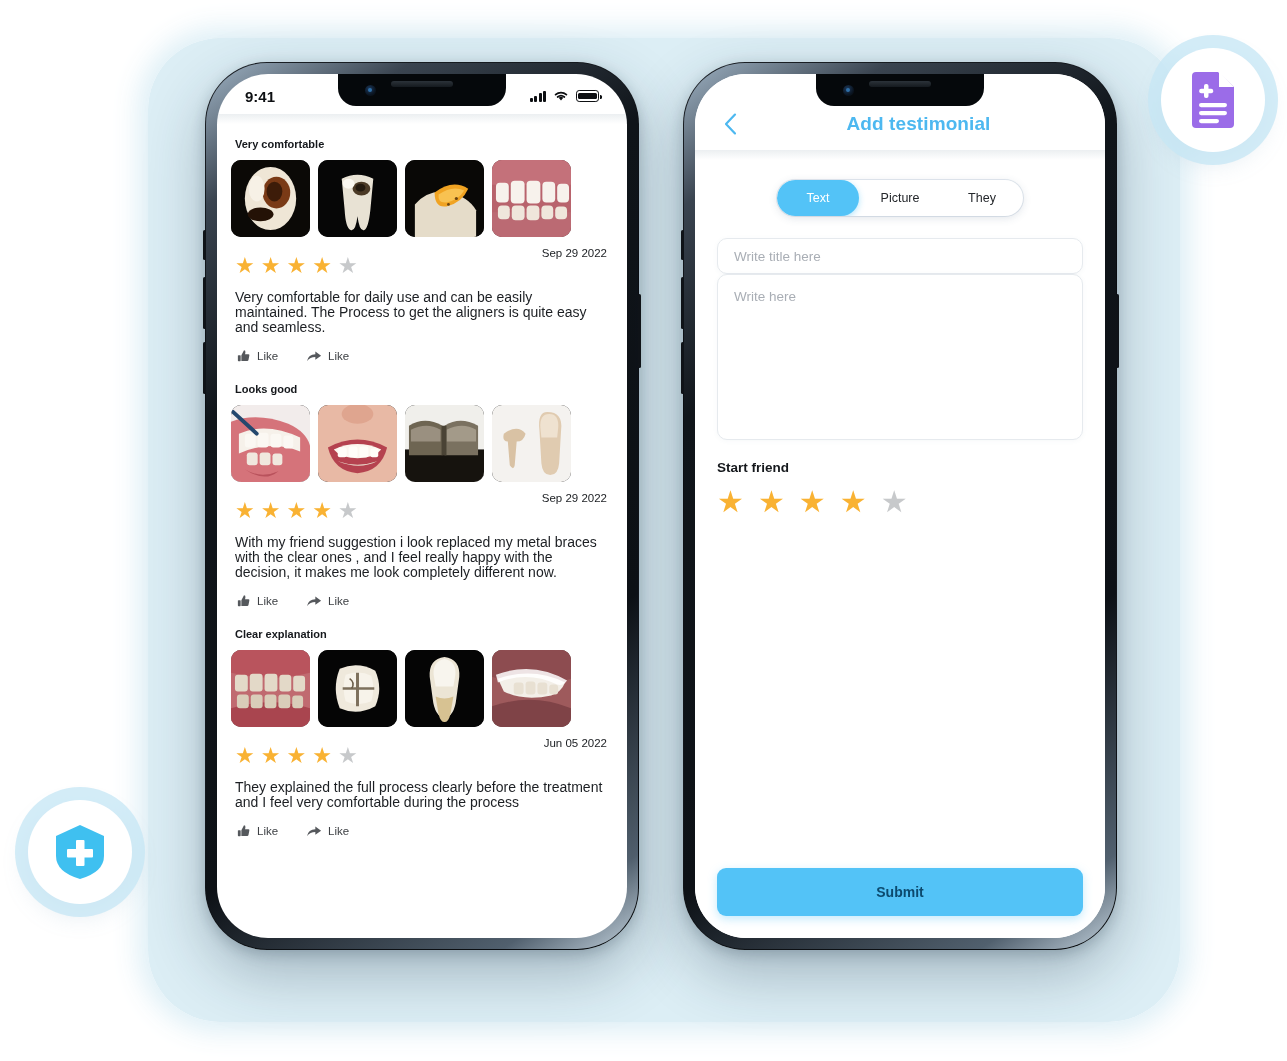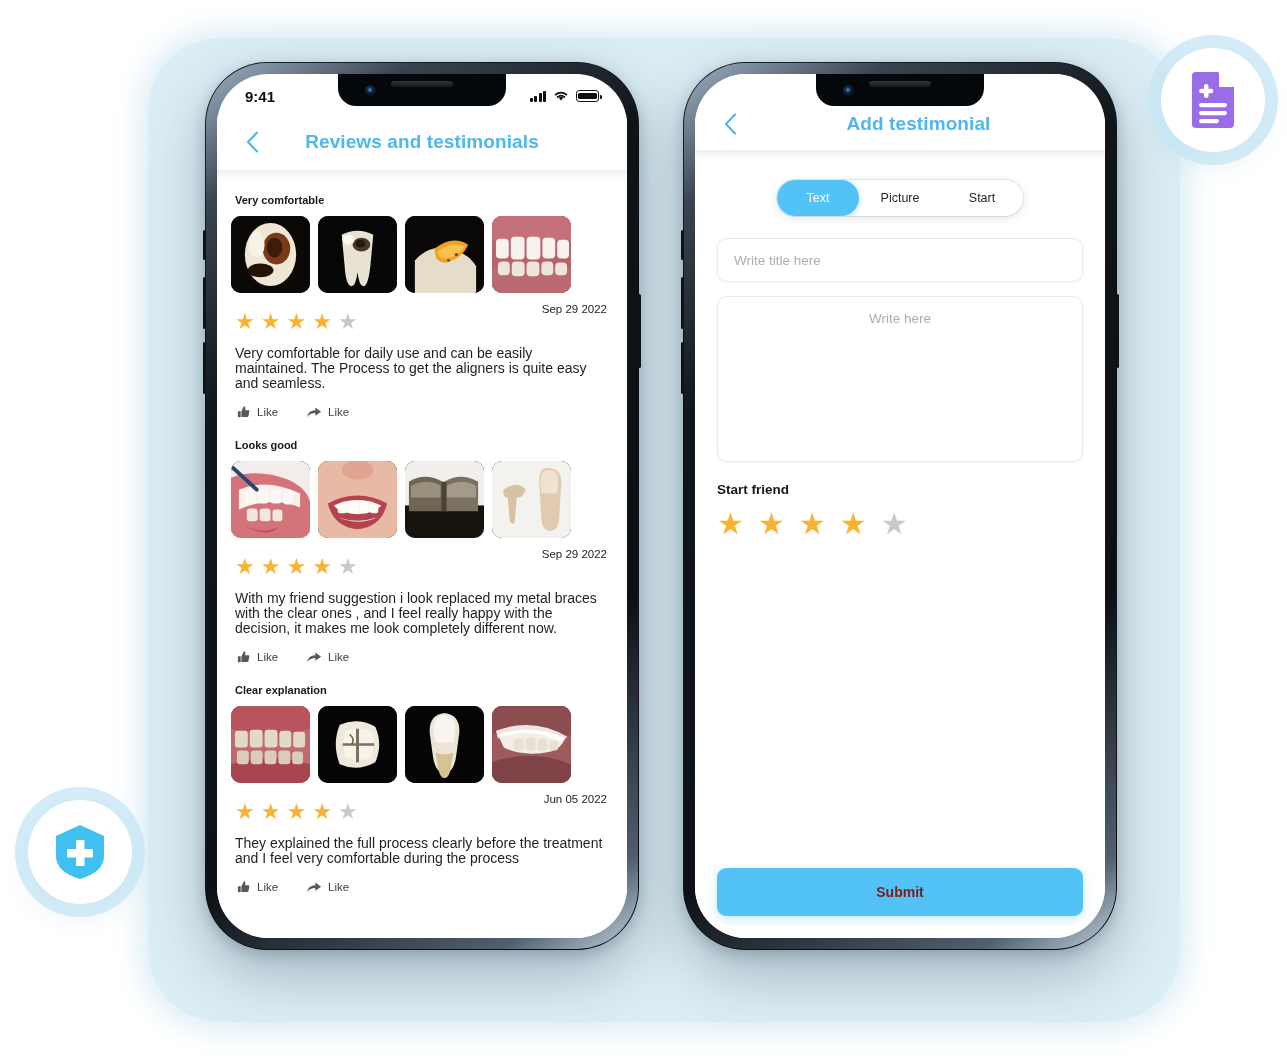--- a/index.html
+++ b/index.html
@@ -207,31 +207,31 @@
     border-radius:10px;
     background:#fff;
     box-shadow: 0 1px 5px rgba(90,120,150,0.055);
     font-family:"Liberation Sans", sans-serif;
     font-size:13.5px;
     color:#1c1f23;
     padding:13px 16px;
     outline:none;
   }
   .field::placeholder { color:#A9AEB5; }
-  #title-input { height:44px; margin-bottom:14px; }
-  #body-input { height:166px; resize:none; line-height:18px;text-align:center; }
+  #title-input { height:36px; }
+  #body-input { height:166px; resize:none; line-height:18px; }
   .section-label {
     margin-top:20px; font-size:13.5px; color:#15181c; font-weight:bold;
   }
   .rating-row { display:flex; gap:14px; margin-top:12px; }
   .rating-row .star { font-size:30px; line-height:30px; }
   .submit-wrap { margin-top:auto; padding-bottom:22px; }
   .submit-btn {
     width:100%; height:48px;
-    background:#53C3F7; color:#7f1d1d;
+    background:#53C3F7; color:#0c4a6e;
     border:none; border-radius:9px;
     font-family:"Liberation Sans", sans-serif;
     font-size:14px; font-weight:bold;
     cursor:pointer;
     box-shadow:0 3px 10px rgba(83,195,247,0.35);
   }
 
   
   .badge {
     position:absolute;
@@ -277,28 +277,20 @@
             <path d="M8 10.6 L10.3 7.8 A3.6 3.6 0 0 0 5.7 7.8 Z" fill="#0d0f12"></path>
             <path d="M2.6 4.6 A8.2 8.2 0 0 1 13.4 4.6" stroke="#0d0f12" stroke-width="1.8" fill="none" stroke-linecap="round"></path>
             <path d="M4.6 7 A5.2 5.2 0 0 1 11.4 7" stroke="#0d0f12" stroke-width="1.7" fill="none" stroke-linecap="round"></path>
           </svg>
           <span class="battery">
               <i></i>
             </span>
         </div>
       </div>
 
-      <div class="appbar">
-        <div class="back-chevron">
-          <svg width="13" height="22" viewBox="0 0 13 22">
-            <path d="M11 1.6 L2 11 L11 20.4" stroke="#4DB8F0" stroke-width="2.2" fill="none" stroke-linecap="round" stroke-linejoin="round"></path>
-          </svg>
-        </div>
-        <div class="appbar-title">Reviews and testimonials</div>
-      </div>
       <div class="appbar-shadow"></div>
 
       <div class="reviews">
 
         <div class="review">
           <div class="review-title">Very comfortable</div>
           <div class="thumbs">
             <div class="thumb">
               <svg viewBox="0 0 80 80" preserveAspectRatio="xMidYMid slice">
                 <rect width="80" height="80" fill="#0b0906"></rect>
@@ -568,21 +560,21 @@
         </div>
         <div class="appbar-title">Add testimonial</div>
       </div>
       <div class="appbar-shadow"></div>
 
       <div class="form-page">
 
         <div class="segmented">
           <div class="seg active">Text</div>
           <div class="seg">Picture</div>
-          <div class="seg">Start</div>
+          <div class="seg">They</div>
         </div>
 
         <input class="field" id="title-input" type="text" placeholder="Write title here" style="">
 
         <textarea class="field" id="body-input" placeholder="Write here" style=""></textarea>
 
         <div class="section-label">Start friend</div>
         <div class="rating-row">
           <span class="star">★</span>
           <span class="star">★</span>

